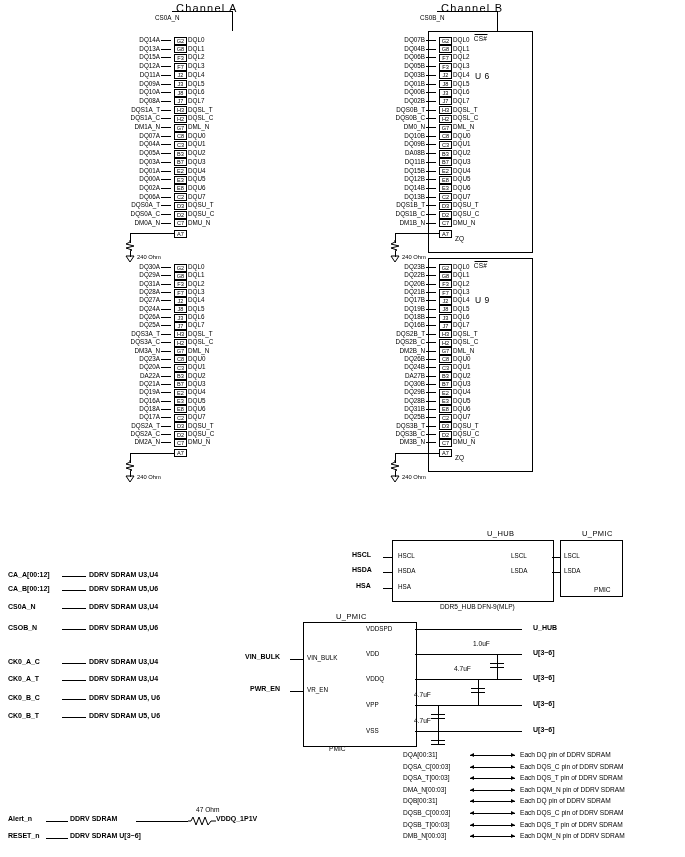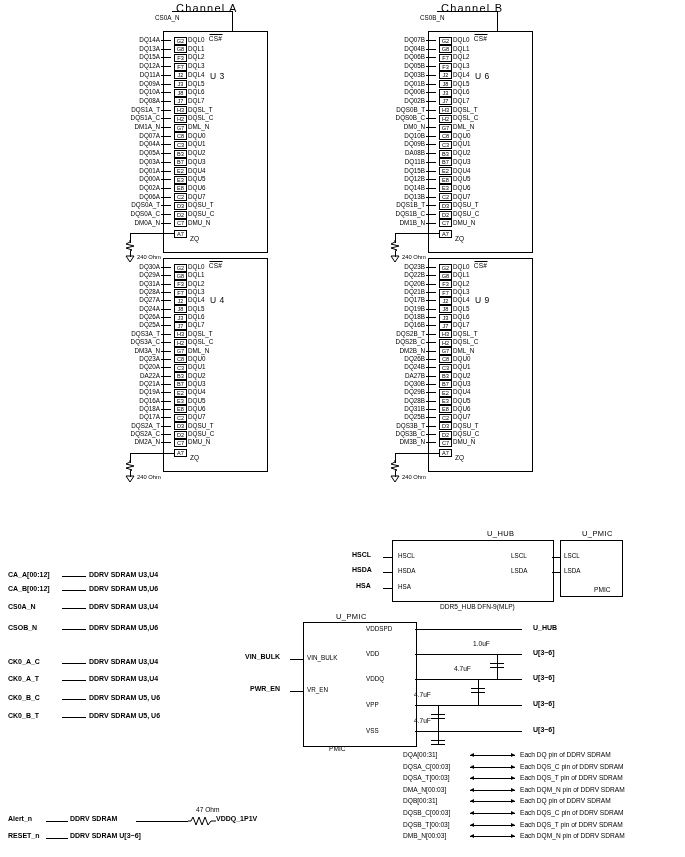--- a/index.html
+++ b/index.html
@@ -60,40 +60,28 @@
   <div class="lbl chan-title" style="left:441px;top:2px;">Channel  B</div>
 
   <div class="netname" style="left:155px;top:14px;width:44px;text-align:left;">CS0A_N</div>
   <div class="wire" style="left:172px;top:11px;width:60px;"></div>
   <div class="vwire" style="left:232px;top:11px;height:20px;"></div>
 
   <div class="netname" style="left:420px;top:14px;width:44px;text-align:left;">CS0B_N</div>
   <div class="wire" style="left:437px;top:11px;width:60px;"></div>
   <div class="vwire" style="left:497px;top:11px;height:20px;"></div>
 
-  <div class="chip" style="left:163px;top:31px;width:103px;height:220px;">
-    <div class="cs-line"></div>
-    <div class="cs" style="top:3px;">CS#</div>
-    <div class="devname" style="left:46px;top:39px;">U 3</div>
-    <div class="zq" style="left:26px;top:203px;">ZQ</div>
-  </div>
 
   <div class="chip" style="left:428px;top:31px;width:103px;height:220px;">
     <div class="cs-line"></div>
     <div class="cs" style="top:3px;">CS#</div>
     <div class="devname" style="left:46px;top:39px;">U 6</div>
     <div class="zq" style="left:26px;top:203px;">ZQ</div>
   </div>
 
-  <div class="chip" style="left:163px;top:258px;width:103px;height:212px;">
-    <div class="cs-line"></div>
-    <div class="cs" style="top:3px;">CS#</div>
-    <div class="devname" style="left:46px;top:36px;">U 4</div>
-    <div class="zq" style="left:26px;top:195px;">ZQ</div>
-  </div>
 
   <div class="chip" style="left:428px;top:258px;width:103px;height:212px;">
     <div class="cs-line"></div>
     <div class="cs" style="top:3px;">CS#</div>
     <div class="devname" style="left:46px;top:36px;">U 9</div>
     <div class="zq" style="left:26px;top:195px;">ZQ</div>
   </div>
 
   <div id="pins-u3">
       <div class="netname" style="left: 116px; top: 36px; width: 44px;">DQ14A</div>

